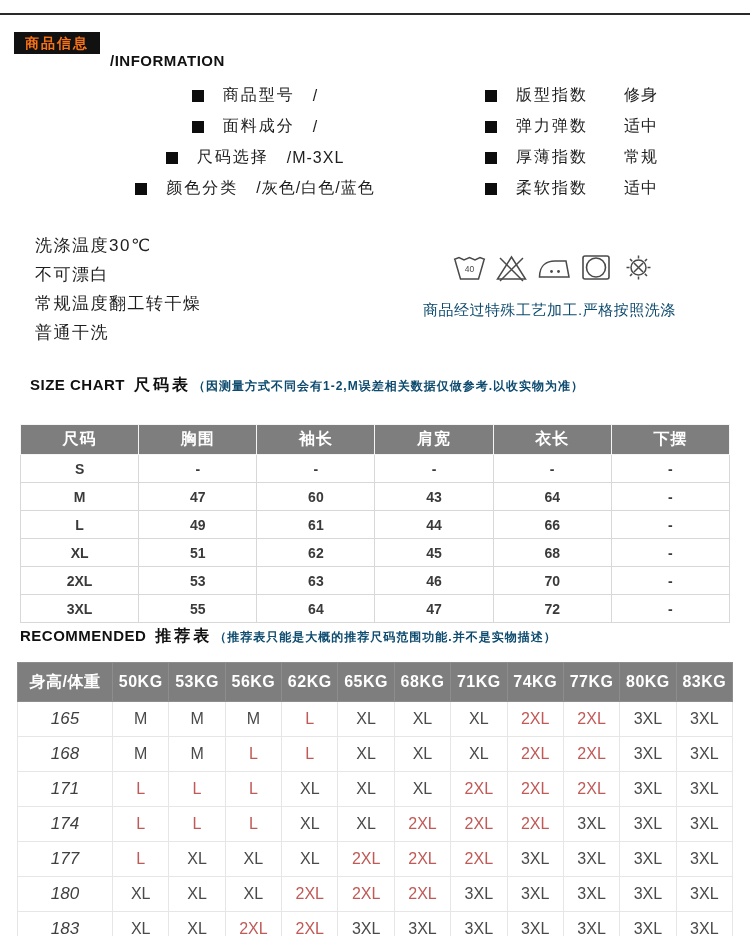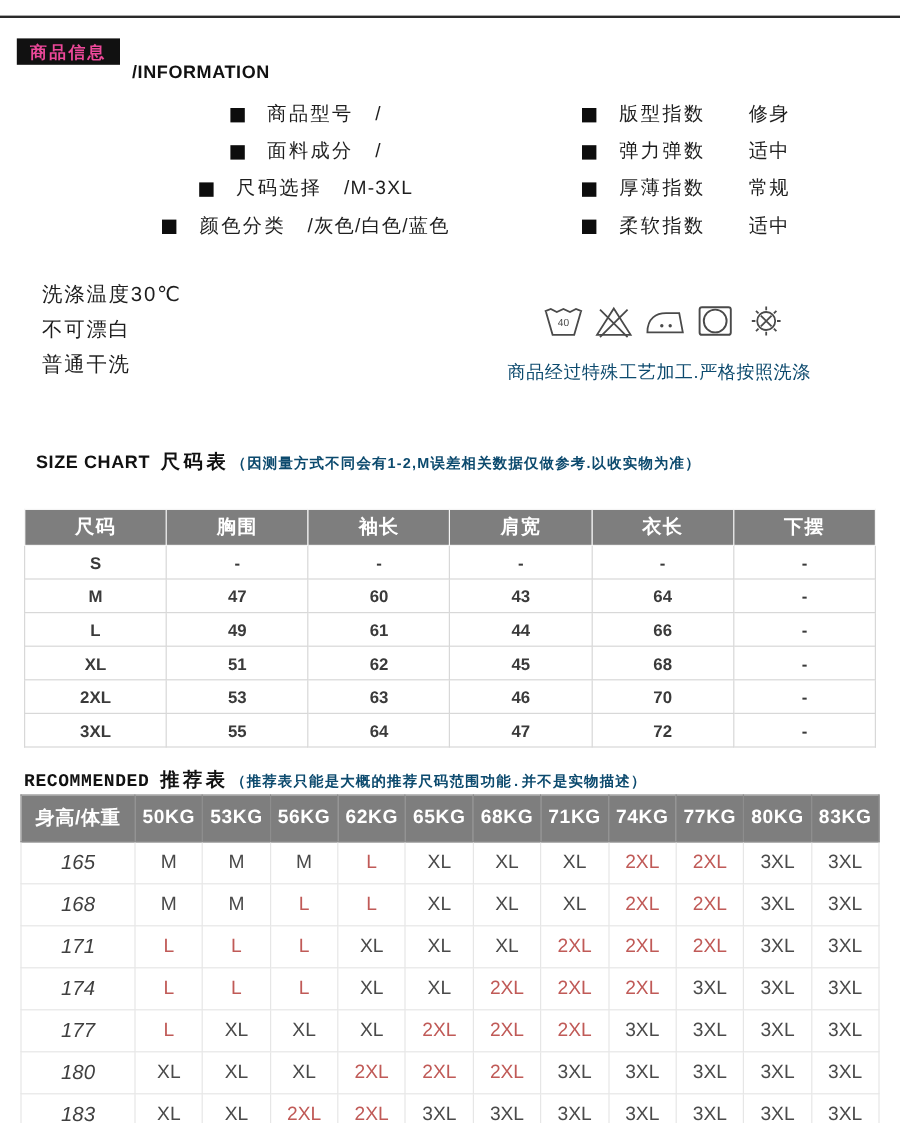--- a/index.html
+++ b/index.html
@@ -2,41 +2,41 @@
 <html><head>
 <meta charset="utf-8">
 <style>
   html,body{margin:0;padding:0;background:#fff;}
   body{width:750px;font-family:"Liberation Sans","DejaVu Sans",sans-serif;color:#222;}
   .page{position:relative;width:750px;height:936px;background:#fff;overflow:hidden;}
 
   .top-rule{position:absolute;top:13px;left:0;width:750px;height:0;border-top:2px solid #2a2a2a;}
 
   .header{position:absolute;top:17px;left:14px;display:flex;align-items:center;}
-  .badge{background:#111;color:#ec4899;font-weight:bold;font-size:14px;line-height:20px;padding:1px 11px;letter-spacing:2px;}
+  .badge{background:#111;color:#f97316;font-weight:bold;font-size:14px;line-height:20px;padding:1px 11px;letter-spacing:2px;}
   .header-title{font-weight:bold;font-size:15px;color:#111;margin-left:10px;letter-spacing:0.5px;margin-top:35px;}
 
   .attrs{position:absolute;top:80px;left:0;width:750px;display:flex;}
   .attr-col{display:flex;flex-direction:column;align-items:center;}
   .attr-col.left{margin-left:55px;width:400px;}
   .attr-col.right{margin-left:30px;}
   .attr-row{display:flex;align-items:center;height:31px;}
   .bullet{width:12px;height:12px;background:#0d0d0d;margin-right:19px;flex:0 0 12px;}
   .attr-label{font-size:16px;color:#1e1e1e;letter-spacing:2px;width:90px;}
   .attr-col.right .attr-label{width:108px;}
   .attr-value{font-size:16px;color:#1e1e1e;letter-spacing:1px;}
 
   .wash-lines{position:absolute;top:231px;left:35px;font-size:17px;line-height:29px;color:#1e1e1e;letter-spacing:1.5px;}
   .care-icons{position:absolute;top:252px;left:452px;display:flex;align-items:center;gap:7px;justify-content:space-between;}
   .cicon svg{display:block;}
   .care-note{position:absolute;top:301px;left:423px;font-size:15px;color:#0c4a6e;letter-spacing:0.5px;}
 
   .section-title{position:absolute;display:flex;align-items:baseline;white-space:nowrap;}
   .section-title.size{top:375px;left:30px;}
-  .section-title.rec{top:640px;left:20px;font-family:Liberation Mono, monospace;}
+  .section-title.rec{top:626px;left:20px;}
   .title-en{font-weight:bold;font-size:15px;color:#111;letter-spacing:0.5px;}
   .title-cn{font-weight:bold;font-size:16px;color:#111;margin-left:9px;letter-spacing:3px;}
   .title-sub{font-weight:bold;font-size:12px;color:#0c4a6e;margin-left:2px;letter-spacing:1px;}
 
   table{border-collapse:collapse;table-layout:fixed;}
   .size-table{position:absolute;top:424px;left:20px;width:710px;}
   .size-table th{background:#7e7e7e;color:#fff;font-size:16px;font-weight:bold;height:27px;border:1px solid #f5f5f5;letter-spacing:1px;text-align:center;}
   .size-table td{border:1px solid #d8d8d8;height:25px;text-align:center;font-size:14px;font-weight:bold;color:#3a3a3a;}
 
   .rec-table{position:absolute;top:662px;left:17px;width:716px;}
@@ -100,20 +100,21 @@
         <span class="bullet"></span>
         <span class="attr-label">柔软指数</span>
         <span class="attr-value">适中</span>
       </div>
     </div>
   </div>
 
   <div class="wash-lines">
     <div>洗涤温度30℃</div>
     <div>不可漂白</div>
+    <div>常规温度翻工转干燥</div>
     <div>普通干洗</div>
   </div>
 
   <div class="care-icons">
     <span class="cicon">
       <svg width="35" height="31" viewBox="0 0 35 31" fill="none" stroke="#4a4a4a" stroke-width="1.5">
         <path d="M3 8 L8.5 27 L26.5 27 L32 8"></path>
         <path d="M2 7.5 L7 5.5 L12 8 L17.5 5.5 L23 8 L28 5.5 L33 7.5"></path>
         <text x="17.5" y="20" font-size="8.5" fill="#4a4a4a" stroke="none" text-anchor="middle" font-family="Liberation Sans, DejaVu Sans, sans-serif">40</text>
       </svg>

